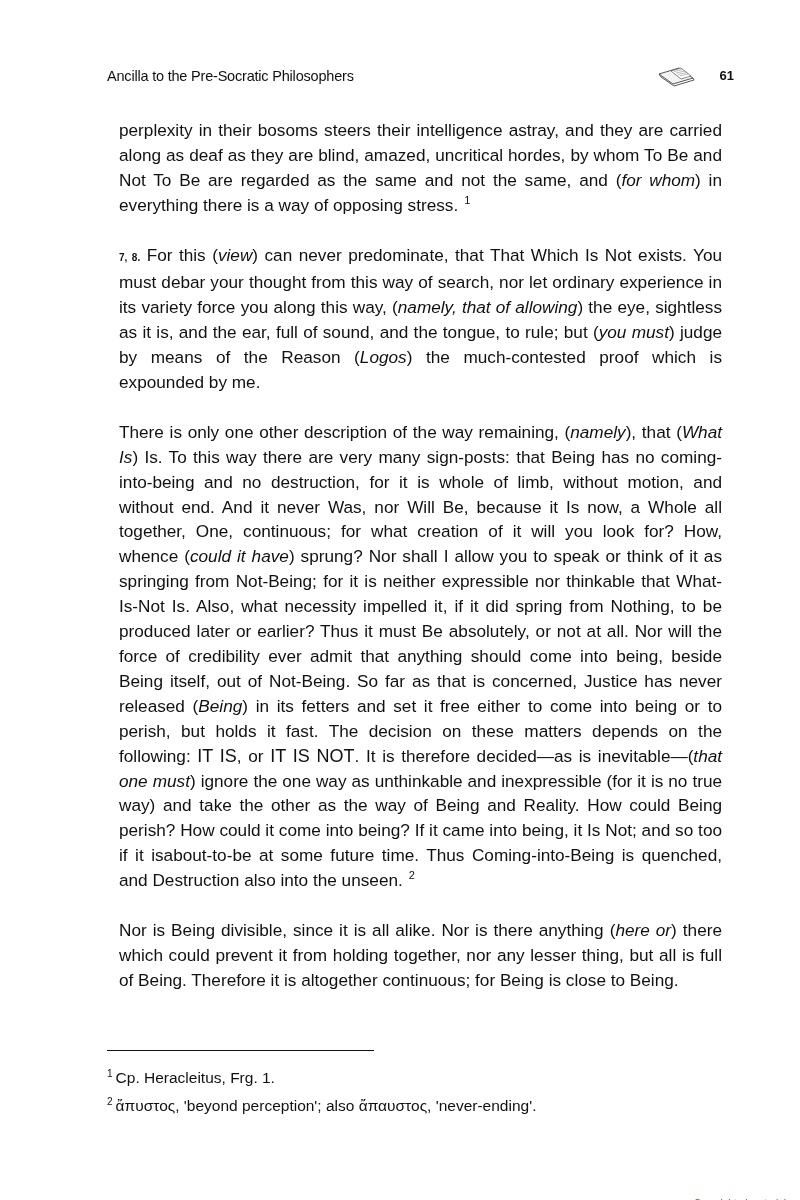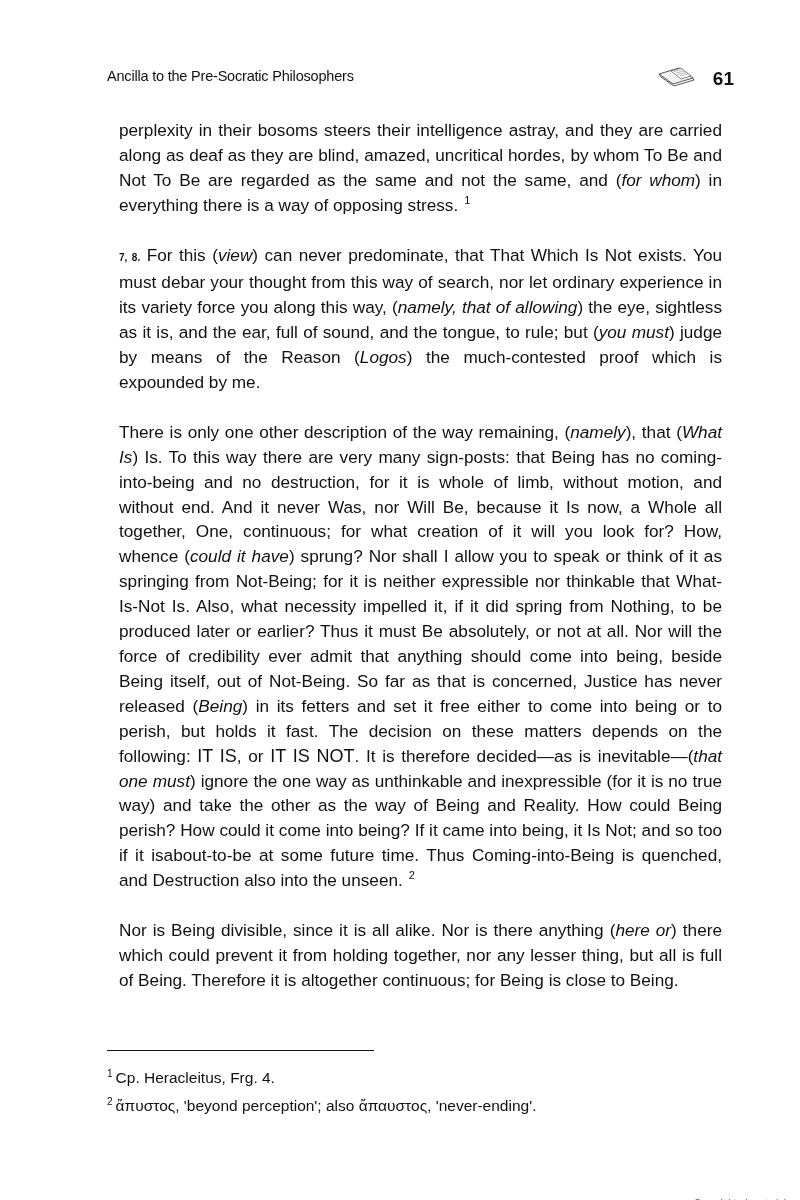--- a/index.html
+++ b/index.html
@@ -1,20 +1,20 @@
 <!DOCTYPE html>
 <html><head>
 <meta charset="utf-8">
 <style>
   html, body { margin: 0; padding: 0; background: #ffffff; }
   body { width: 800px; height: 1200px; position: relative; overflow: hidden; font-family: "Liberation Sans", "DejaVu Sans", sans-serif; color: #111; }
   .header { position: absolute; left: 107px; top: 66px; width: 627px; height: 24px; }
   .running-title { position: absolute; left: 0; top: 2px; font-size: 14.5px; font-weight: normal; letter-spacing: -0.2px; }
   .book-icon { position: absolute; left: 550px; top: 0; width: 40px; height: 22px; }
-  .page-number { position: absolute; right: 0; top: 2px; font-size: 19px; font-weight: bold; }
+  .page-number { position: absolute; right: 0; top: 2px; font-size: 13px; font-weight: bold; }
   .body-text { position: absolute; left: 107px; top: 106px; width: 627px; font-size: 17.2px; line-height: 24.9px; }
   .para { margin: 12px; text-align: justify; }
   .para + .para { margin-top: 24.9px; }
   .sec-num { font-weight: bold; font-size: 10px; }
   .fnref { font-size: 11px; vertical-align: super; line-height: 0; margin-left: 6px; }
   .sc-upper { font-size: 18px; }
   .fn-rule { position: absolute; left: 107px; top: 1050px; width: 267px; height: 0; border-top: 1.2px solid #111; }
   .footnotes { position: absolute; left: 107px; top: 1062px; width: 640px; font-size: 15.5px; line-height: 24px; }
   .fn { margin: 0; white-space: nowrap; }
   .fn sup { font-size: 10px; margin-right: 3px; }
@@ -47,17 +47,17 @@
   <p class="para"><span class="sec-num">7, 8.</span><span> For this (</span><i>view</i><span>) can never predominate, that That Which Is Not exists. You must debar your thought from this way of search, nor let ordinary experience in its variety force you along this way, (</span><i>namely, that of allowing</i><span>) the eye, sightless as it is, and the ear, full of sound, and the tongue, to rule; but (</span><i>you must</i><span>) judge by means of the Reason (</span><i>Logos</i><span>) the much-contested proof which is expounded by me.</span></p>
 
   <p class="para"><span>There is only one other description of the way remaining, (</span><i>namely</i><span>), that (</span><i>What Is</i><span>) Is. To this way there are very many sign-posts: that Being has no coming-into-being and no destruction, for it is whole of limb, without motion, and without end. And it never Was, nor Will Be, because it Is now, a Whole all together, One, continuous; for what creation of it will you look for? How, whence (</span><i>could it have</i><span>) sprung? Nor shall I allow you to speak or think of it as springing from Not-Being; for it is neither expressible nor thinkable that What-Is-Not Is. Also, what necessity impelled it, if it did spring from Nothing, to be produced later or earlier? Thus it must Be absolutely, or not at all. Nor will the force of credibility ever admit that anything should come into being, beside Being itself, out of Not-Being. So far as that is concerned, Justice has never released (</span><i>Being</i><span>) in its fetters and set it free either to come into being or to perish, but holds it fast. The decision on these matters depends on the following: </span><span class="sc-upper">IT IS</span><span>, or </span><span class="sc-upper">IT IS NOT</span><span>. It is therefore decided—as is inevitable—(</span><i>that one must</i><span>) ignore the one way as unthinkable and inexpressible (for it is no true way) and take the other as the way of Being and Reality. How could Being perish? How could it come into being? If it came into being, it Is Not; and so too if it isabout-to-be at some future time. Thus Coming-into-Being is quenched, and Destruction also into the unseen.</span><sup class="fnref">2</sup></p>
 
   <p class="para"><span>Nor is Being divisible, since it is all alike. Nor is there anything (</span><i>here or</i><span>) there which could prevent it from holding together, nor any lesser thing, but all is full of Being. Therefore it is altogether continuous; for Being is close to Being.</span></p>
 </div>
 
 <div class="fn-rule"></div>
 
 <div class="footnotes">
-  <p class="fn"><sup>1</sup><span>Cp. Heracleitus, Frg. 4.</span></p>
+  <p class="fn"><sup>1</sup><span>Cp. Heracleitus, Frg. 1.</span></p>
   <p class="fn"><sup>2</sup><span>ἄπυστος, 'beyond perception'; also ἄπαυστος, 'never-ending'.</span></p>
 </div>
 
 <div class="watermark">Copyrighted material</div>
 
 </body></html>

